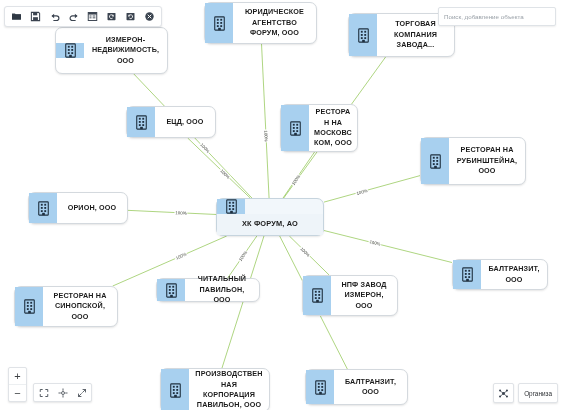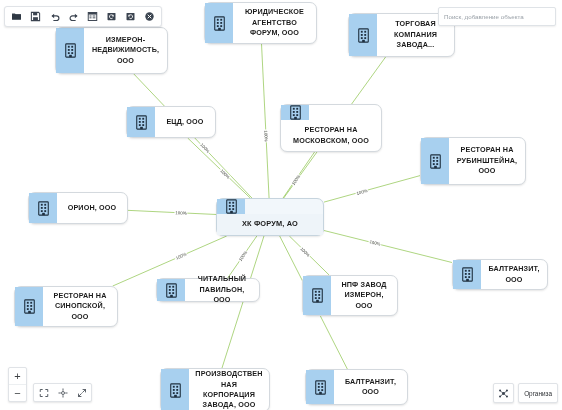--- a/index.html
+++ b/index.html
@@ -227,21 +227,21 @@
         <div class="edge-label" style="left: 225.189px; top: 174px; transform: translate(-50%, -50%) rotate(43.8deg);">100%</div>
         <div class="edge-label" style="left: 295.634px; top: 179.6px; transform: translate(-50%, -50%) rotate(-55.6deg);">100%</div>
         <div class="edge-label" style="left: 362.4px; top: 191.51px; transform: translate(-50%, -50%) rotate(-15.4deg);">100%</div>
         <div class="edge-label" style="left: 180.8px; top: 212.819px; transform: translate(-50%, -50%) rotate(2.7deg);">100%</div>
         <div class="edge-label" style="left: 375.2px; top: 243.3px; transform: translate(-50%, -50%) rotate(14deg);">100%</div>
         <div class="edge-label" style="left: 305.261px; top: 251.6px; transform: translate(-50%, -50%) rotate(44.5deg);">100%</div>
         <div class="edge-label" style="left: 181.106px; top: 256px; transform: translate(-50%, -50%) rotate(-23.7deg);">100%</div>
         <div class="edge-label" style="left: 242.983px; top: 256px; transform: translate(-50%, -50%) rotate(-55.3deg);">100%</div>
         <div class="edge-label" style="left: 247.173px; top: 288.8px; transform: translate(-50%, -50%) rotate(-72.4deg);">100%</div>
         <div class="edge-label" style="left: 306.737px; top: 289.2px; transform: translate(-50%, -50%) rotate(63deg);">100%</div>
-        <div class="node" style="left: 55px; top: 27px; width: 113px; height: 47px;">
+        <div class="node" style="left: 55px; top: 27px; width: 113px; height: 47px; align-items: center;">
           <div class="badge">
             <svg class="bld-svg" width="13" height="15" viewBox="0 0 14 17">
               <rect x="1.6" y="1" width="10.8" height="15" rx="0.8" fill="none" stroke="#1f3040" stroke-width="1.25"></rect>
               <rect x="4" y="3.2" width="2.1" height="2.1" fill="#1f3040"></rect>
               <rect x="7.9" y="3.2" width="2.1" height="2.1" fill="#1f3040"></rect>
               <rect x="4" y="6.8" width="2.1" height="2.1" fill="#1f3040"></rect>
               <rect x="7.9" y="6.8" width="2.1" height="2.1" fill="#1f3040"></rect>
               <rect x="4" y="10.4" width="2.1" height="2.1" fill="#1f3040"></rect>
               <rect x="7.9" y="10.4" width="2.1" height="2.1" fill="#1f3040"></rect>
               <rect x="5.5" y="13.4" width="3" height="2.6" fill="#1f3040"></rect>
@@ -287,21 +287,21 @@
               <rect x="7.9" y="3.2" width="2.1" height="2.1" fill="#1f3040"></rect>
               <rect x="4" y="6.8" width="2.1" height="2.1" fill="#1f3040"></rect>
               <rect x="7.9" y="6.8" width="2.1" height="2.1" fill="#1f3040"></rect>
               <rect x="4" y="10.4" width="2.1" height="2.1" fill="#1f3040"></rect>
               <rect x="7.9" y="10.4" width="2.1" height="2.1" fill="#1f3040"></rect>
               <rect x="5.5" y="13.4" width="3" height="2.6" fill="#1f3040"></rect>
             </svg>
           </div>
           <div class="label">ЕЦД, ООО</div>
         </div>
-        <div class="node" style="left: 280px; top: 104px; width: 102px; height: 48px; flex-direction: column;">
+        <div class="node" style="left: 280px; top: 104px; width: 78px; height: 48px;">
           <div class="badge">
             <svg class="bld-svg" width="13" height="15" viewBox="0 0 14 17">
               <rect x="1.6" y="1" width="10.8" height="15" rx="0.8" fill="none" stroke="#1f3040" stroke-width="1.25"></rect>
               <rect x="4" y="3.2" width="2.1" height="2.1" fill="#1f3040"></rect>
               <rect x="7.9" y="3.2" width="2.1" height="2.1" fill="#1f3040"></rect>
               <rect x="4" y="6.8" width="2.1" height="2.1" fill="#1f3040"></rect>
               <rect x="7.9" y="6.8" width="2.1" height="2.1" fill="#1f3040"></rect>
               <rect x="4" y="10.4" width="2.1" height="2.1" fill="#1f3040"></rect>
               <rect x="7.9" y="10.4" width="2.1" height="2.1" fill="#1f3040"></rect>
               <rect x="5.5" y="13.4" width="3" height="2.6" fill="#1f3040"></rect>
@@ -405,21 +405,21 @@
               <rect x="1.6" y="1" width="10.8" height="15" rx="0.8" fill="none" stroke="#1f3040" stroke-width="1.25"></rect>
               <rect x="4" y="3.2" width="2.1" height="2.1" fill="#1f3040"></rect>
               <rect x="7.9" y="3.2" width="2.1" height="2.1" fill="#1f3040"></rect>
               <rect x="4" y="6.8" width="2.1" height="2.1" fill="#1f3040"></rect>
               <rect x="7.9" y="6.8" width="2.1" height="2.1" fill="#1f3040"></rect>
               <rect x="4" y="10.4" width="2.1" height="2.1" fill="#1f3040"></rect>
               <rect x="7.9" y="10.4" width="2.1" height="2.1" fill="#1f3040"></rect>
               <rect x="5.5" y="13.4" width="3" height="2.6" fill="#1f3040"></rect>
             </svg>
           </div>
-          <div class="label">ПРОИЗВОДСТВЕННАЯ КОРПОРАЦИЯ ЗАВОДА, ООО</div>
+          <div class="label">ПРОИЗВОДСТВЕННАЯ КОРПОРАЦИЯ ПАВИЛЬОН, ООО</div>
         </div>
         <div class="node" style="left: 305px; top: 369px; width: 103px; height: 36px;">
           <div class="badge">
             <svg class="bld-svg" width="13" height="15" viewBox="0 0 14 17">
               <rect x="1.6" y="1" width="10.8" height="15" rx="0.8" fill="none" stroke="#1f3040" stroke-width="1.25"></rect>
               <rect x="4" y="3.2" width="2.1" height="2.1" fill="#1f3040"></rect>
               <rect x="7.9" y="3.2" width="2.1" height="2.1" fill="#1f3040"></rect>
               <rect x="4" y="6.8" width="2.1" height="2.1" fill="#1f3040"></rect>
               <rect x="7.9" y="6.8" width="2.1" height="2.1" fill="#1f3040"></rect>
               <rect x="4" y="10.4" width="2.1" height="2.1" fill="#1f3040"></rect>

